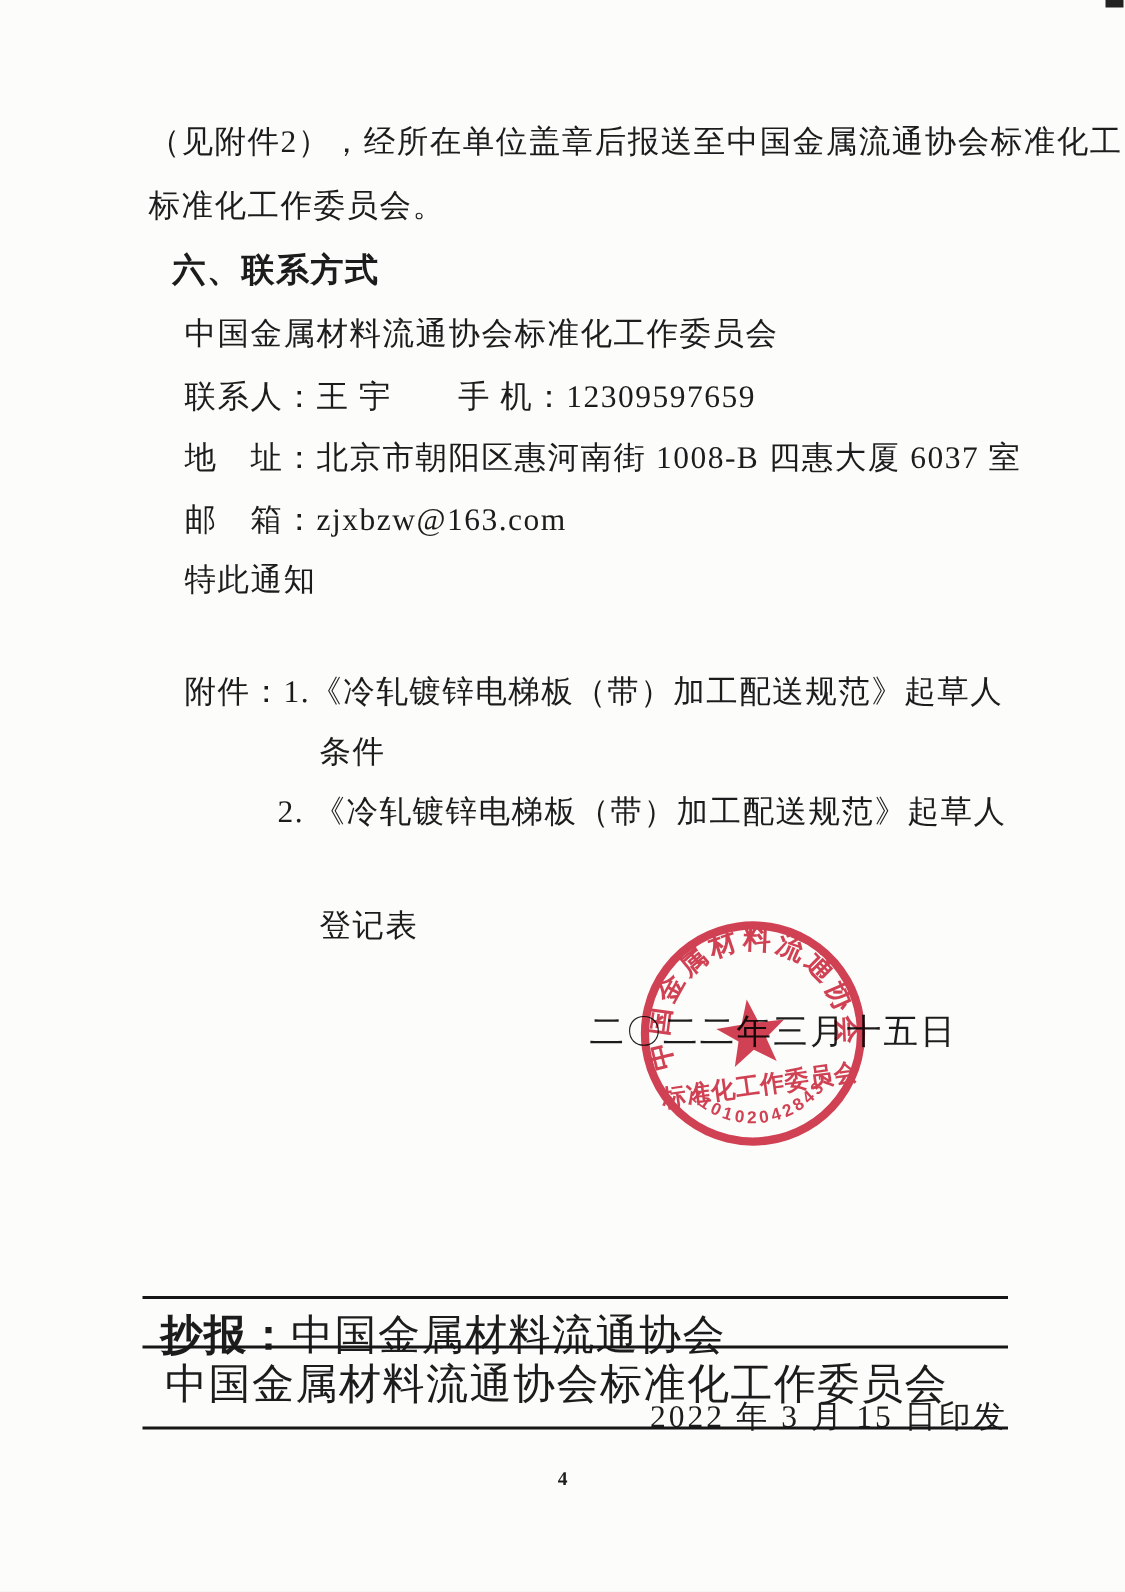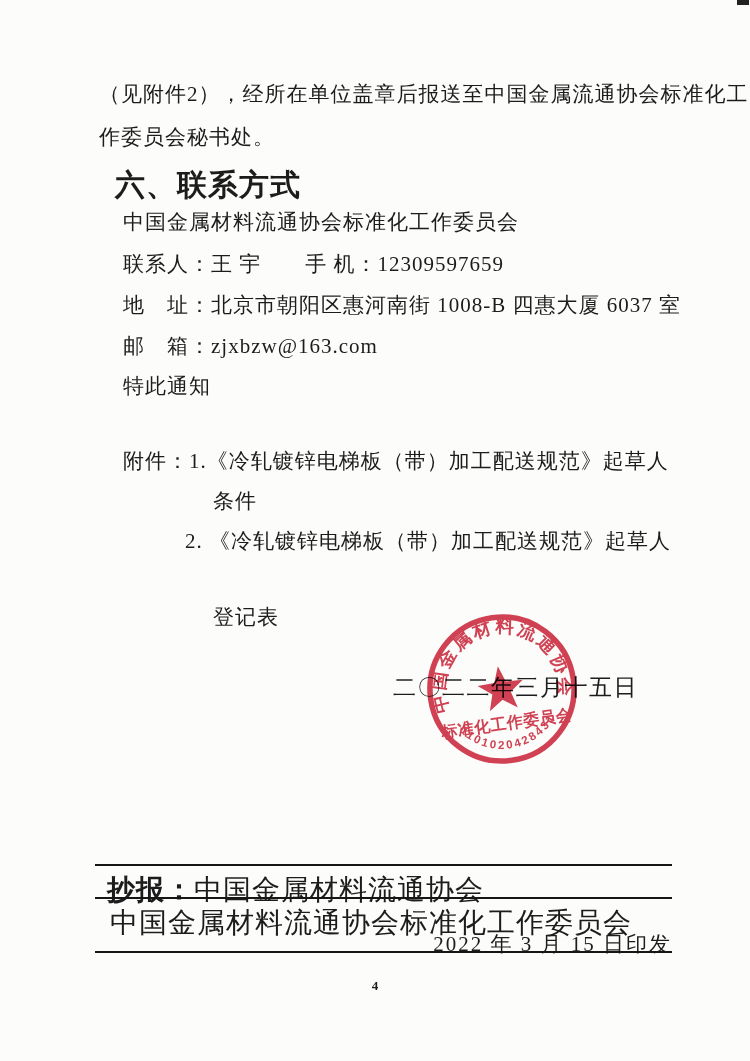--- a/index.html
+++ b/index.html
@@ -20,21 +20,21 @@
     color:var(--ink);
     overflow:hidden;
   }
   .txt{
     position:absolute;
     font-size:21px;
     letter-spacing:1px;
     white-space:nowrap;
     color:var(--ink);
   }
-  .heading{font-weight:bold;font-size:30px;font-family:"Liberation Sans","DejaVu Sans",sans-serif;}
+  .heading{font-weight:bold;font-size:22px;font-family:"Liberation Sans","DejaVu Sans",sans-serif;}
   .corner-mark{
     position:absolute;left:737px;top:0;width:12px;height:5px;
     background:#222;
   }
   
   .issue-date{
     position:absolute;left:393px;top:672px;
     font-size:23px;letter-spacing:1.5px;white-space:nowrap;
   }
   
@@ -79,21 +79,21 @@
   }
 </style>
 </head>
 <body>
 
 <div class="page">
 
   <div class="corner-mark"></div>
 
   <div class="txt" style="left:99px;top:80px;">（见附件2），经所在单位盖章后报送至中国金属流通协会标准化工</div>
-  <div class="txt" style="left:99px;top:123px;">作委员会秘书处。</div>
+  <div class="txt" style="left:99px;top:123px;">标准化工作委员会。</div>
 
   <div class="txt heading" style="left:115px;top:165px;">六、联系方式</div>
 
   <div class="txt" style="left:123px;top:208px;">中国金属材料流通协会标准化工作委员会</div>
   <div class="txt" style="left:123px;top:250px;">联系人：王 宇　　手 机：12309597659</div>
   <div class="txt" style="left:123px;top:291px;">地　址：北京市朝阳区惠河南街 1008-B 四惠大厦 6037 室</div>
   <div class="txt" style="left:123px;top:332px;">邮　箱：zjxbzw@163.com</div>
 
   <div class="txt" style="left:123px;top:372px;">特此通知</div>
 

